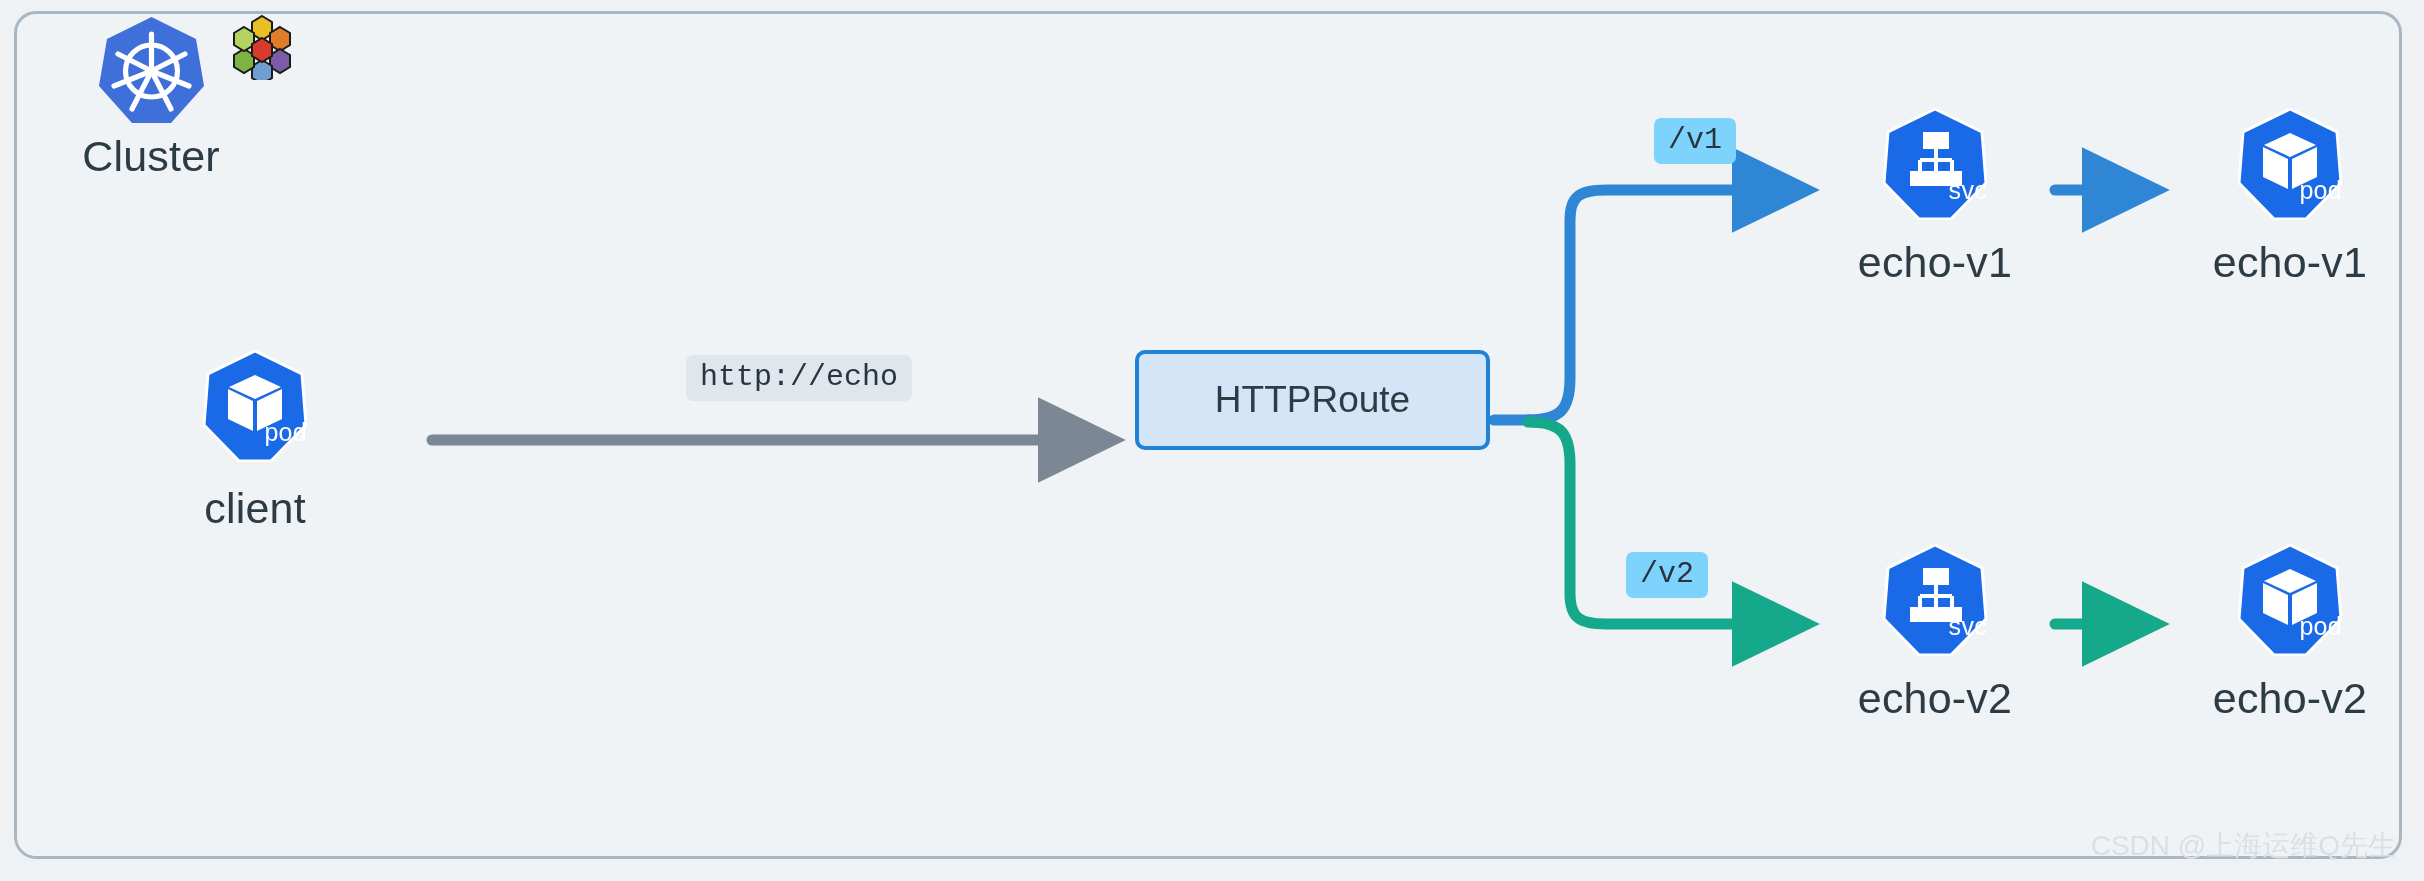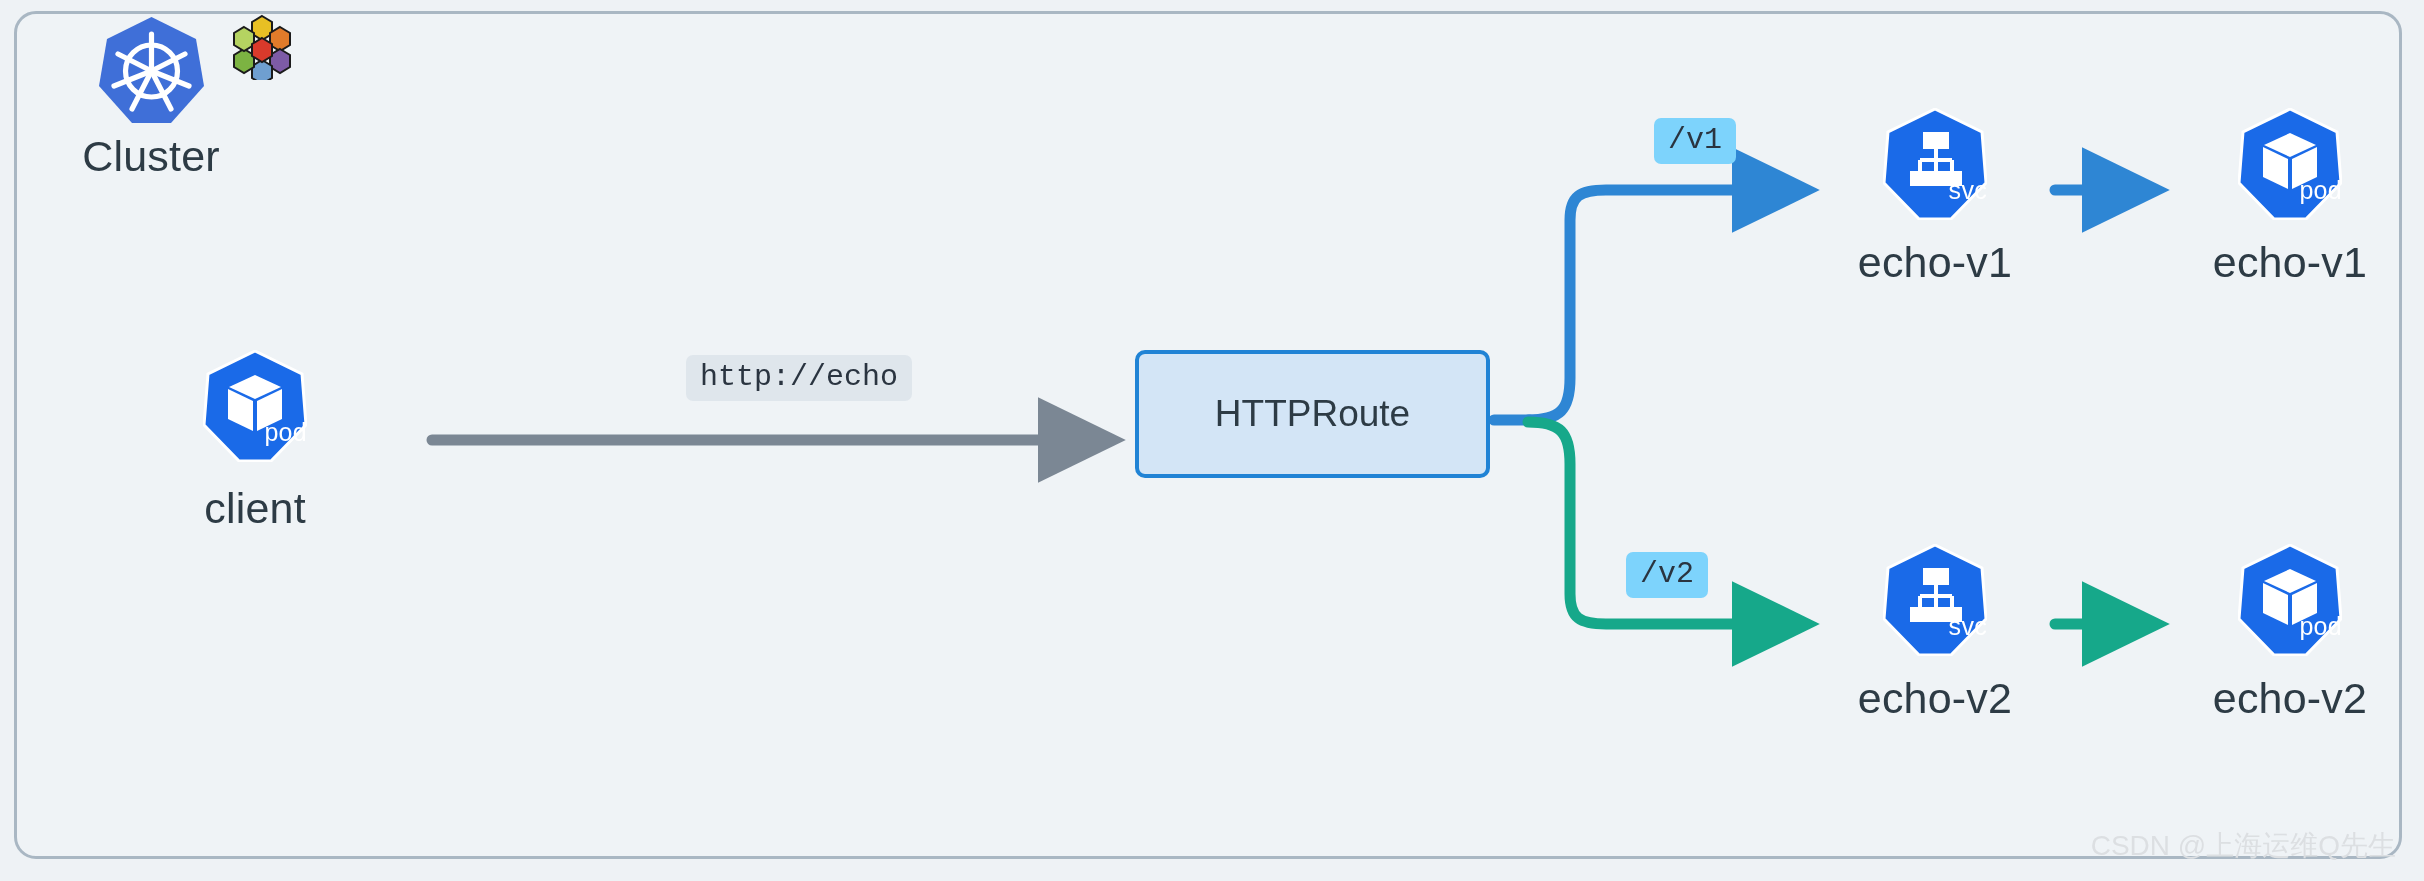--- a/index.html
+++ b/index.html
@@ -83,21 +83,21 @@
   }
   
   #client-node { left: 150px; top: 350px; width: 210px; }
   #client-node .node-label { margin-top: 22px; }
   
   #route-box {
     position: absolute;
     left: 1135px;
     top: 350px;
     width: 355px;
-    height: 128px;
+    height: 100px;
     background: #d3e5f6;
     border: 4px solid #2083d5;
     border-radius: 10px;
     box-sizing: border-box;
     display: flex;
     align-items: center;
     justify-content: center;
   }
   #route-box .route-text {
     font-size: 37px;

